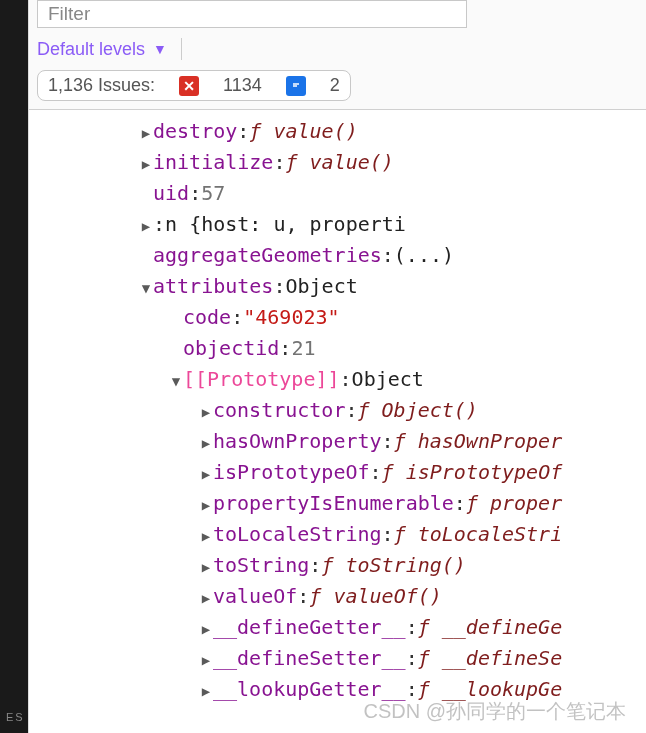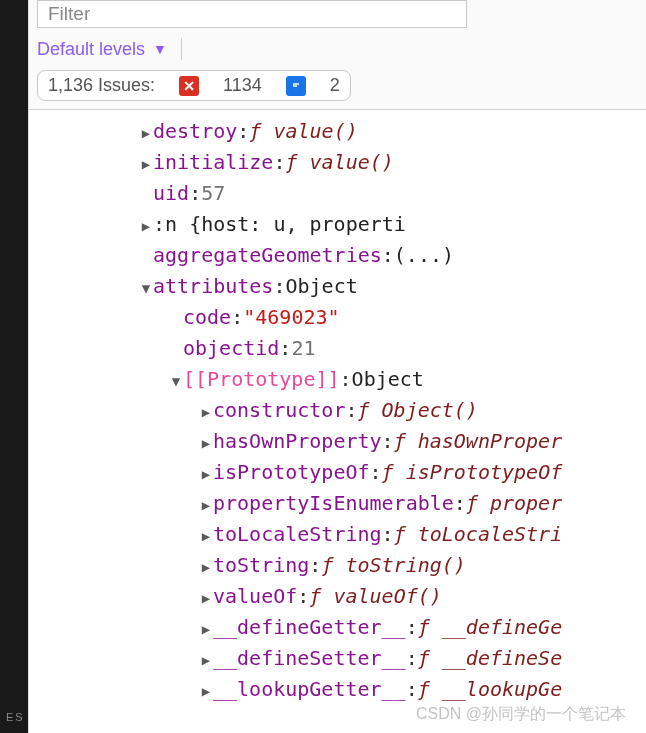--- a/index.html
+++ b/index.html
@@ -118,21 +118,21 @@
   .punct { color: #333; }
   .ind1 { padding-left: 110px; }
   .ind2 { padding-left: 140px; }
   .ind3 { padding-left: 170px; }
   .watermark {
     position: absolute;
     right: 20px;
     bottom: 6px;
     color: rgba(120,120,120,0.45);
     font-family: sans-serif;
-    font-size: 16px;
+    font-size: 20px;
     pointer-events: none;
     margin-top: 48px;
   }
 </style>
 </head>
 <body>
 
 <div class="outer">
   <div class="leftbar">
     <div class="es">ES</div>

